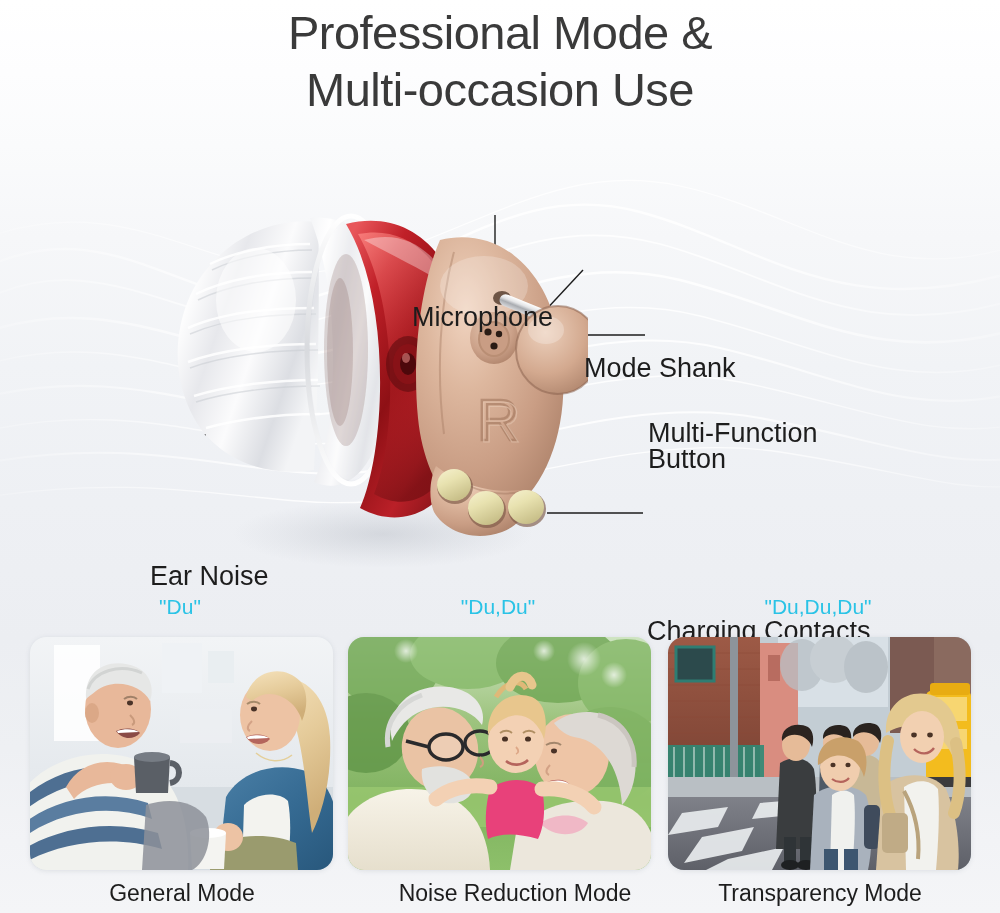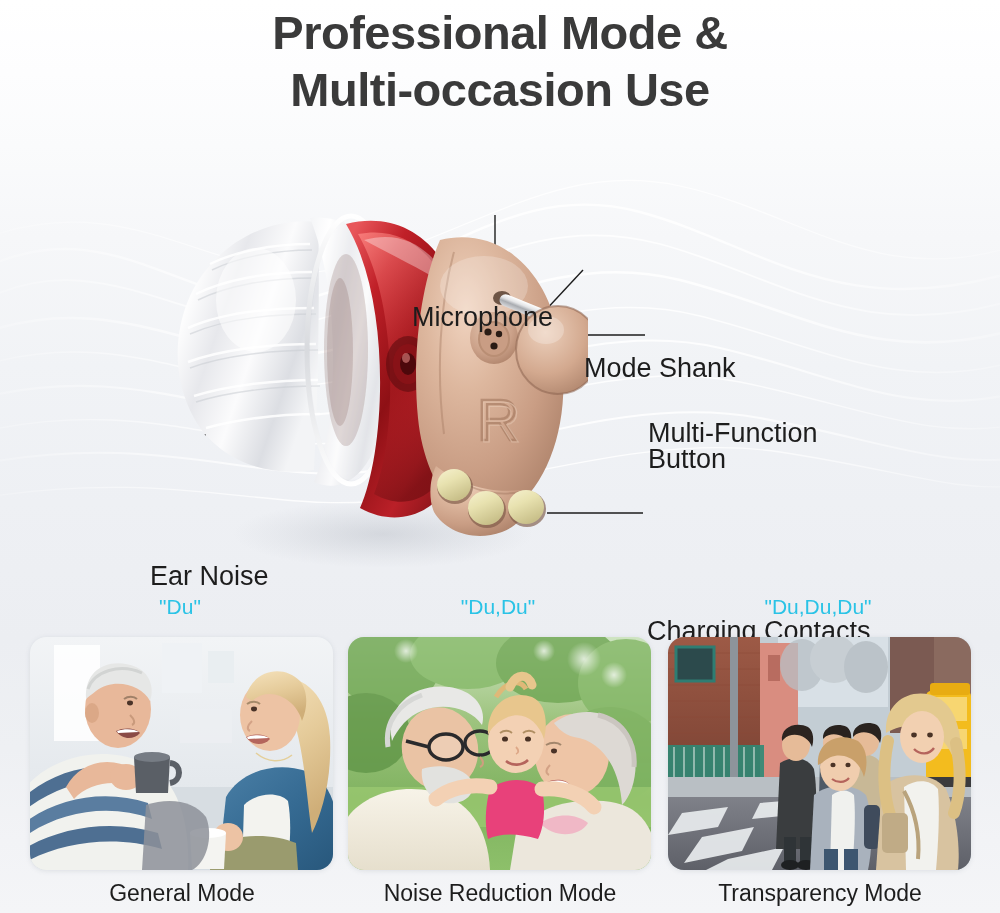--- a/index.html
+++ b/index.html
@@ -15,21 +15,21 @@
   }
 
   
   .bgwaves{position:absolute;left:0;top:120px;width:1000px;height:460px;pointer-events:none;}
 
   
   .title-wrap{
     position:absolute;left:0;top:4px;width:1000px;text-align:center;
   }
   .title-line{
-    font-size:47px;font-weight:700;color:#3a3a3a;letter-spacing:-0.5px;
+    font-size:47px;font-weight:400;color:#3a3a3a;letter-spacing:-0.5px;
     line-height:57px;white-space:nowrap;
   }
 
   
   .hero{position:absolute;left:0;top:120px;width:1000px;height:440px;}
 
   .device{position:absolute;left:168px;top:62px;width:420px;height:400px;}
 
   
   .callout{
@@ -66,21 +66,21 @@
   .card.p0{left:30px;}
   .card.p1{left:348px;}
   .card.p2{left:668px;}
 
   .cap-row{position:absolute;left:0;top:318px;width:1000px;height:34px;}
   .cap{
     position:absolute;top:0;width:320px;text-align:center;
     font-size:23px;color:#1d1d1d;line-height:30px;white-space:nowrap;
   }
   .cap.c0{left:22px;}
-  .cap.c1{left:340px;}
+  .cap.c1{left:355px;}
   .cap.c2{left:660px;}
 
   svg{display:block;}
 </style>
 </head>
 <body>
 
 <div id="page">
 
   <div class="bgwaves">

